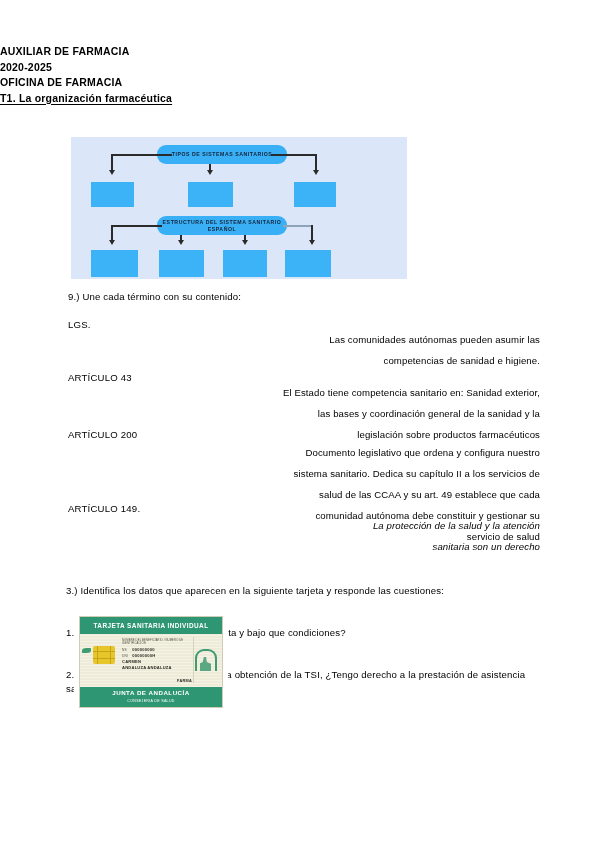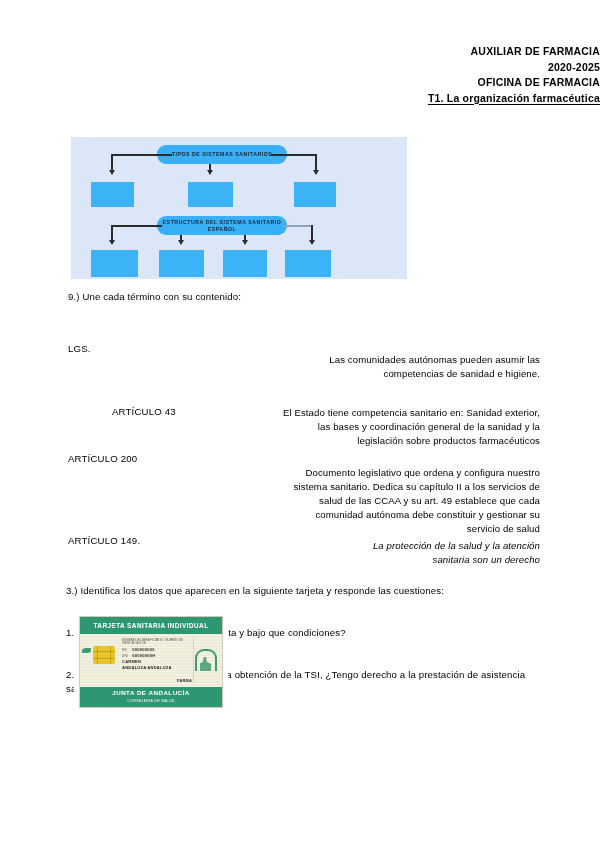--- a/index.html
+++ b/index.html
@@ -21,21 +21,21 @@
     height: 848px;
     background: #ffffff;
   }
 
   
   .doc-header {
     position: absolute;
     top: 44px;
     left: 0;
     width: 600px;
-    text-align: right;
+    text-align: left;
     font-weight: bold;
     font-size: 10.5px;
     line-height: 15.5px;
     letter-spacing: 0.2px;
   }
   .doc-header .line { display: block; }
   .doc-header .underlined {
     text-decoration: underline;
     text-underline-offset: 2px;
   }
@@ -71,21 +71,21 @@
     font-size: 9.6px;
     line-height: 14px;
     letter-spacing: 0.2px;
     white-space: nowrap;
   }
   .match-def {
     margin-left: 214px;
     width: 258px;
     text-align: right;
     font-size: 9.6px;
-    line-height: 14px;
+    line-height: 21px;
     letter-spacing: 0.1px;
   }
 
   
   .diagram {
     position: absolute;
     top: 137px;
     left: 71px;
     width: 336px;
     height: 142px;
@@ -351,37 +351,37 @@
     <div class="dg-box r2b1"></div>
     <div class="dg-box r2b2"></div>
     <div class="dg-box r2b3"></div>
     <div class="dg-box r2b4"></div>
   </div>
 
   <div class="q-text q2">9.) Une cada término con su contenido:</div>
 
   <div class="match-list">
 
-    <div class="match-row" style="height:45px;margin-top:24px;">
+    <div class="match-row" style="height:45px;">
       <div class="match-term" style="top:0;">LGS.</div>
       <div class="match-def" style="padding-top:11px;">Las comunidades autónomas pueden asumir las competencias de sanidad e higiene.</div>
     </div>
 
     <div class="match-row" style="height:65px;">
-      <div class="match-term" style="top:18px;margin-left:44px;">ARTÍCULO 43</div>
+      <div class="match-term" style="top:8px;">ARTÍCULO 43</div>
       <div class="match-def" style="padding-top:19px;">El Estado tiene competencia sanitario en: Sanidad exterior, las bases y coordinación general de la sanidad y la legislación sobre productos farmacéuticos</div>
     </div>
 
     <div class="match-row" style="height:74px;">
       <div class="match-term" style="top:0;">ARTÍCULO 200</div>
       <div class="match-def" style="padding-top:14px;">Documento legislativo que ordena y configura nuestro sistema sanitario. Dedica su capítulo II a los servicios de salud de las CCAA y su art. 49 establece que cada comunidad autónoma debe constituir y gestionar su servicio de salud</div>
     </div>
 
     <div class="match-row" style="height:40px;">
-      <div class="match-term" style="top:8px;">ARTÍCULO 149.</div>
+      <div class="match-term" style="top:0;">ARTÍCULO 149.</div>
       <div class="match-def" style="padding-top:13px; width:200px; margin-left:272px;font-style:italic;">La protección de la salud y la atención sanitaria son un derecho</div>
     </div>
   </div>
 
   <div class="q-text q3">
     <div>3.) Identifica los datos que aparecen en la siguiente tarjeta y responde las cuestiones:</div>
     <div>1.- ¿Quién puede obtener dicha tarjeta y bajo que condiciones?</div>
     <div>2.- Si no cumplo los requisitos para la obtención de la TSI, ¿Tengo derecho a la prestación de asistencia sanitaria</div>
   </div>
 

